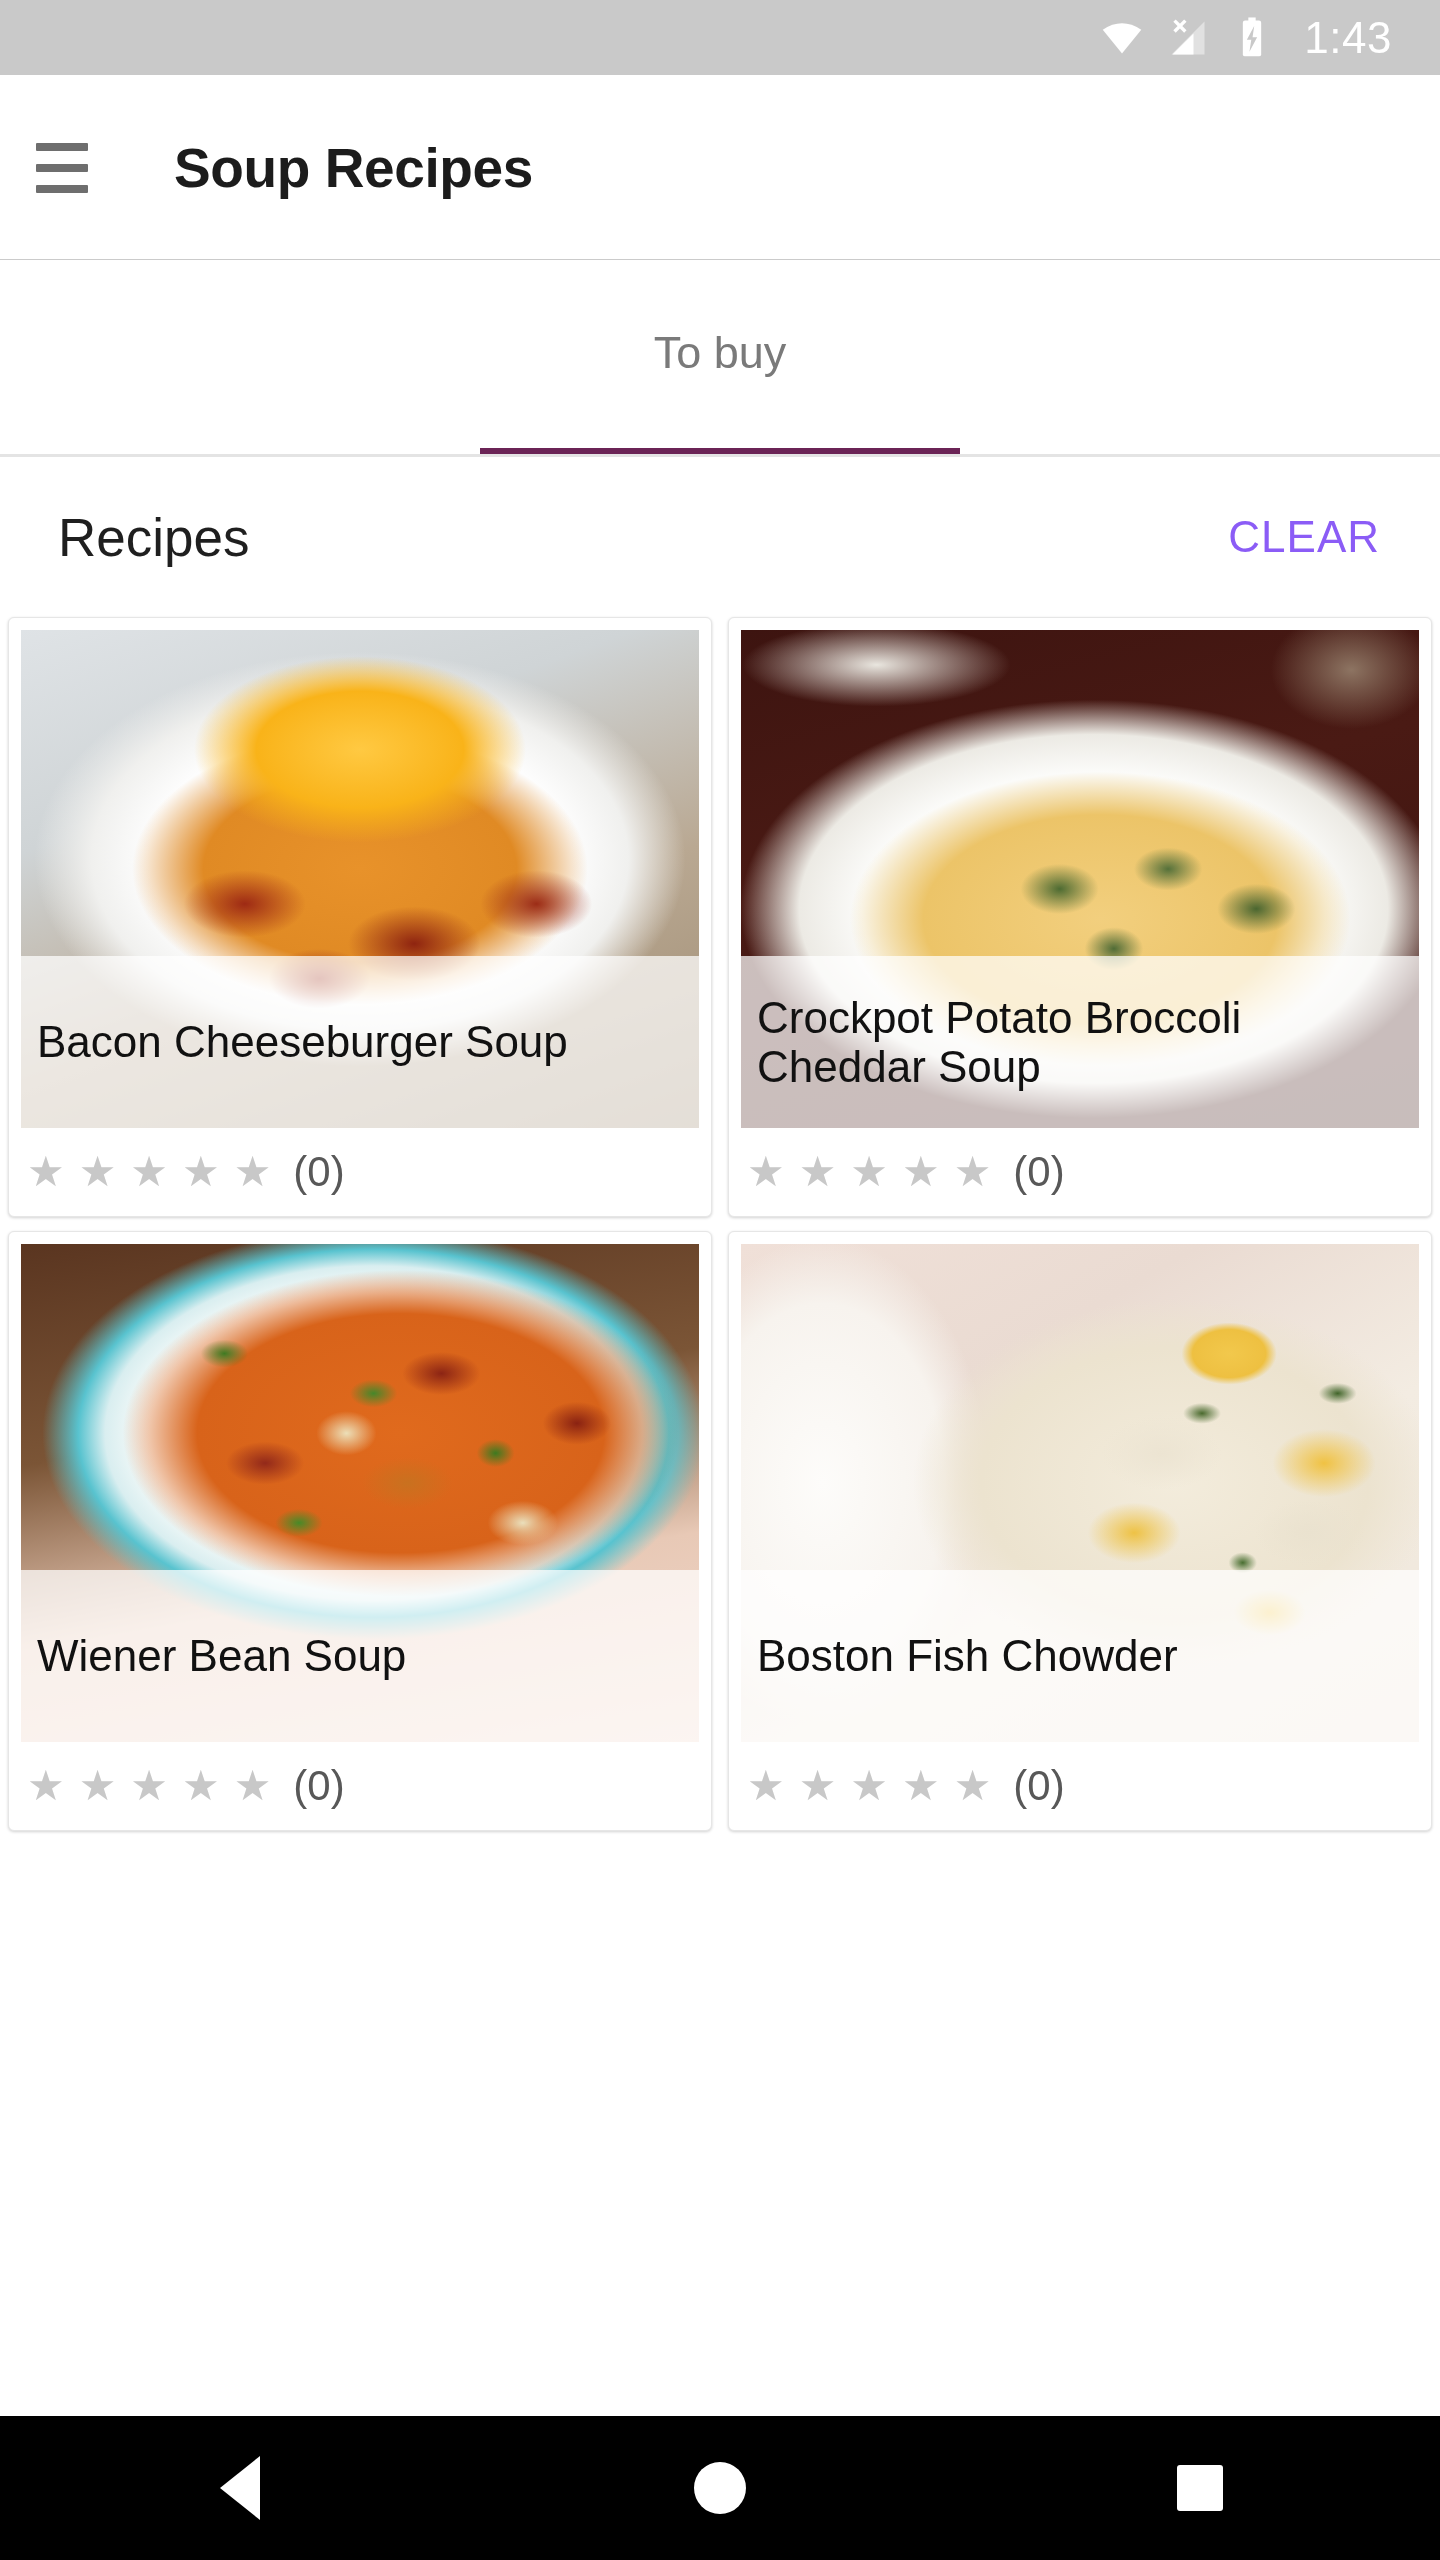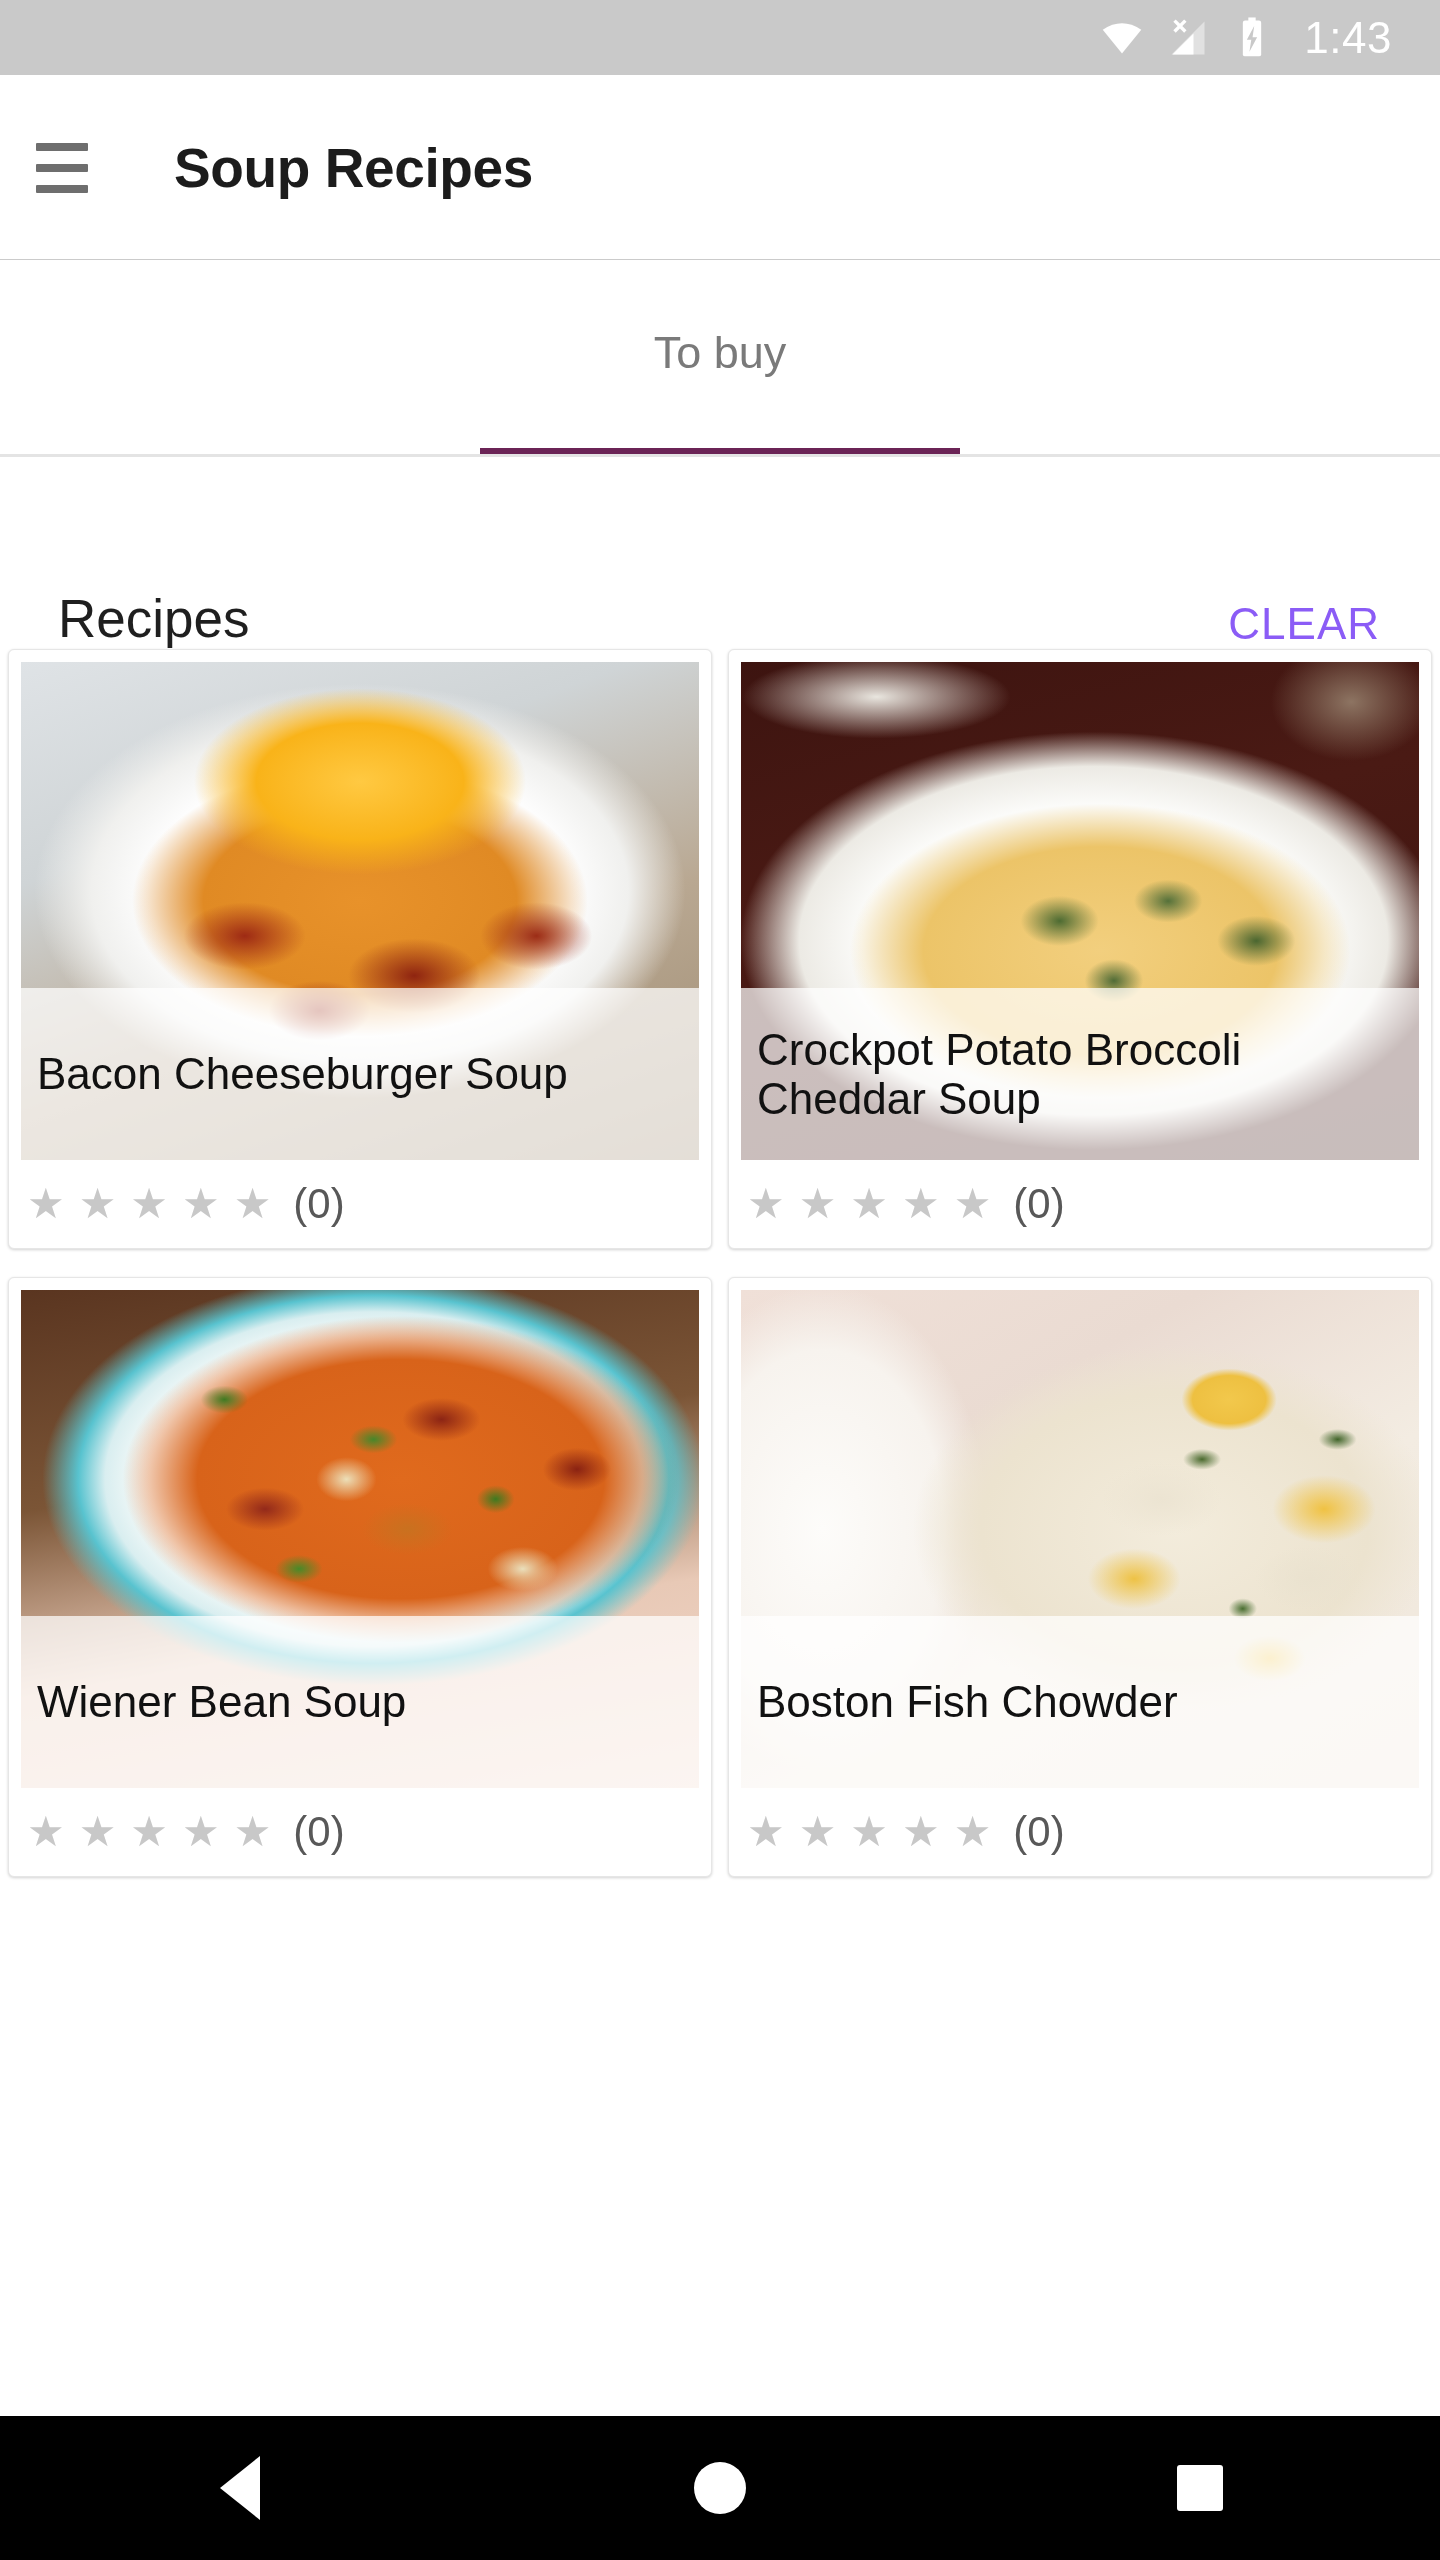--- a/index.html
+++ b/index.html
@@ -66,37 +66,36 @@
     background:#6b2456;
   }
   .tab-bar::after{
     content:""; position:absolute; left:0; right:0; bottom:0;
     height:3px; background:#e4e4e4;
   }
 
   
   .section-head{
     height:160px;
-    display:flex; align-items:flex-end; justify-content:space-between;
+    display:flex; align-items:center; justify-content:space-between;
     padding:0 60px 0 58px;
-    margin-top:32px;
   }
   .section-title{ font-size:53px; color:#1f1f1f; font-weight:400; }
   .clear-btn{
     font-size:44px; color:#8b5cf6; letter-spacing:1px;
     cursor:pointer; background:none; border:none;
     font-family:"Liberation Sans", sans-serif;
   }
 
   
   .grid{
     padding:0 8px;
     display:grid;
     grid-template-columns:1fr 1fr;
-    gap:28px 16px;
+    gap:14px 16px;
   }
   .card{
     background:#ffffff;
     border:1px solid #e6e6e6;
     border-radius:6px;
     box-shadow:0 1px 3px rgba(0,0,0,0.18);
     overflow:hidden;
     cursor:pointer;
     display:flex; flex-direction:column;
   }

